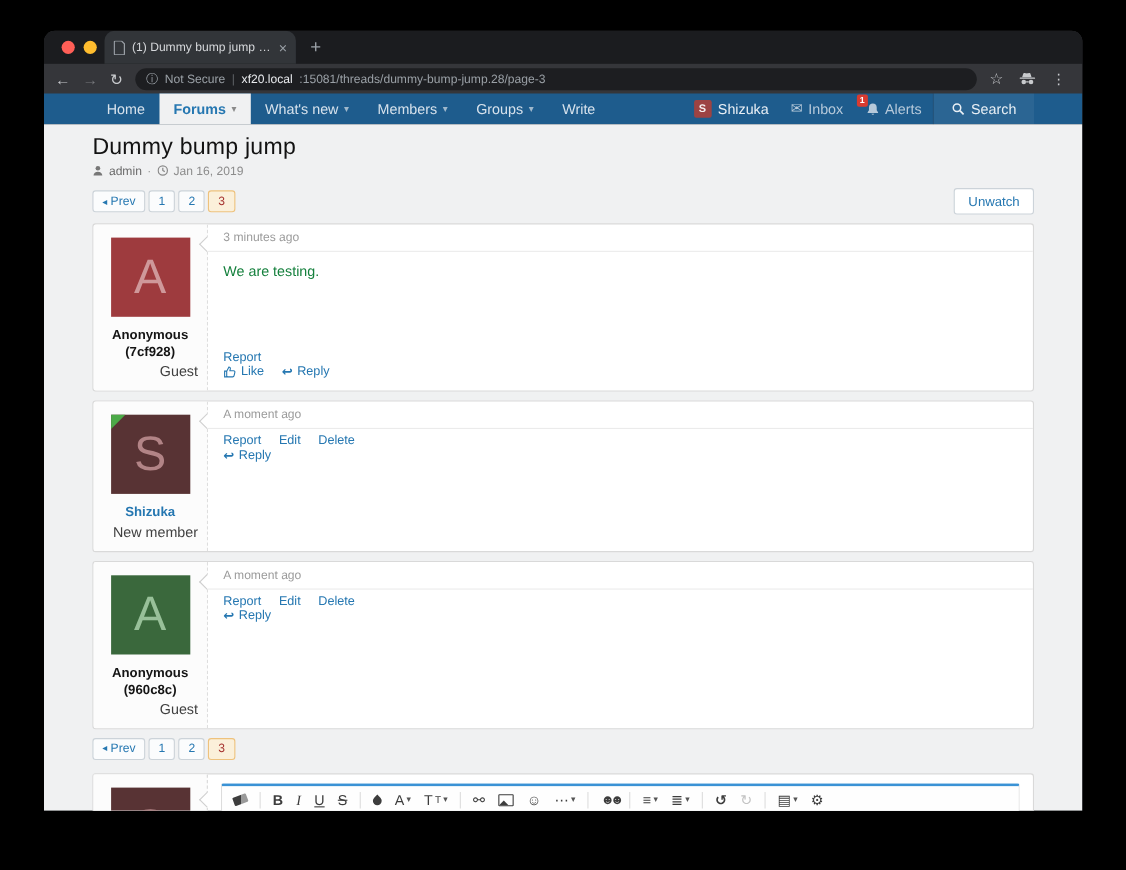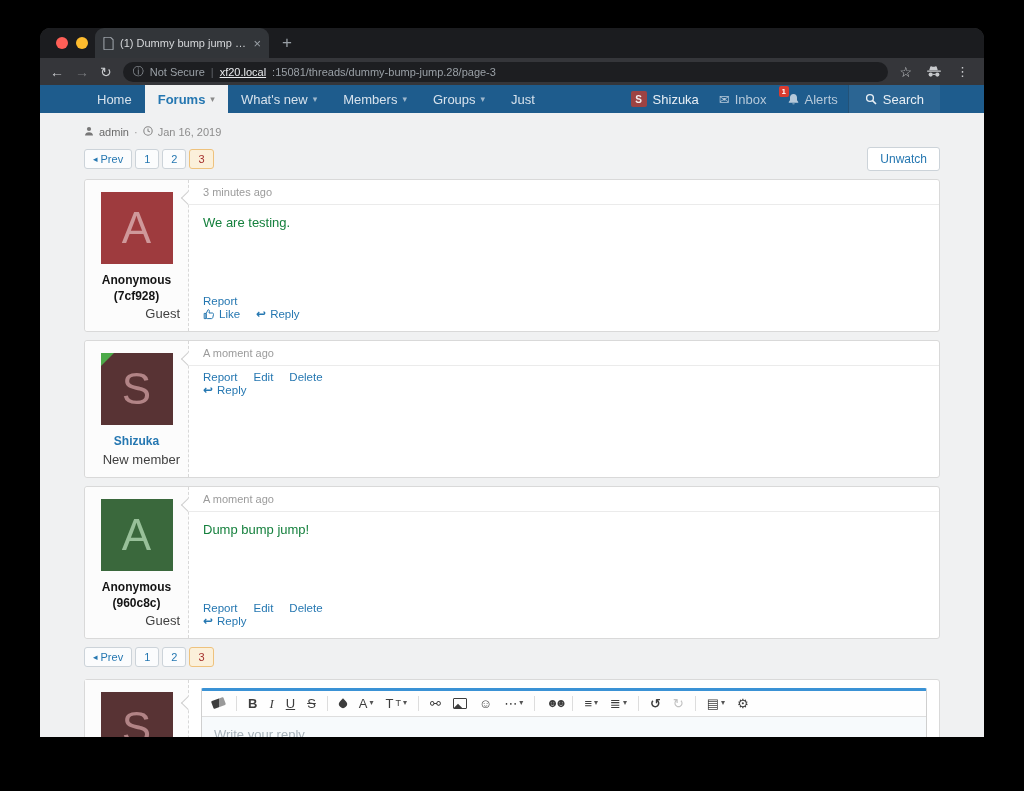--- a/index.html
+++ b/index.html
@@ -25,21 +25,21 @@
 
   
   .chrome-toolbar { height:27px; background:#35363a; display:flex; align-items:center; padding:0 10px; gap:11px; }
   .nav-arrow { font-size:14px; color:#c8cacd; line-height:1; }
   .nav-arrow.disabled { color:#77797d; }
   .url-pill { flex:1; height:20px; background:#1d1e21; border-radius:10px; display:flex; align-items:center;
     padding:0 10px; gap:6px; font-size:11px; overflow:hidden; white-space:nowrap; }
   .info-ico { color:#9aa0a6; font-size:11px; }
   .not-secure { color:#9aa0a6; }
   .url-sep { color:#5f6368; }
-  .url-domain { color:#e8eaed;text-decoration:underline; }
+  .url-domain { color:#e8eaed; }
   .url-path { color:#9aa0a6; }
   .chrome-right { display:flex; align-items:center; gap:14px; padding-right:4px; }
   .star { color:#c8cacd; font-size:14px; }
   .menu-dots { color:#c8cacd; font-size:13px; letter-spacing:1px; }
 
   
   .xf-nav { height:28px; background:#1e5c8d; display:flex; align-items:stretch; font-size:13px;
     padding-left:44px; padding-right:44px; color:#d7e2ec; }
   .xf-nav-left { display:flex; align-items:stretch; flex:1; }
   .nav-item { display:flex; align-items:center; gap:5px; padding:0 13px; cursor:default; }
@@ -192,21 +192,21 @@
           </span>
         <span class="nav-item">
             <span>Members</span>
             <span class="caret">▾</span>
           </span>
         <span class="nav-item">
             <span>Groups</span>
             <span class="caret">▾</span>
           </span>
         <span class="nav-item">
-            <span>Just</span>
+            <span>Write</span>
           </span>
       </div>
       <div class="xf-nav-right">
         <span class="nav-user">
           <span class="mini-avatar">S</span>
           <span>Shizuka</span>
         </span>
         <span class="nav-link">
           <span>✉</span>
           <span>Inbox</span>
@@ -229,20 +229,21 @@
           </span>
           <span>Search</span>
         </span>
       </div>
     </nav>
 
     <div class="page">
       <div class="container">
 
         <div class="thread-head">
+          <div class="thread-title">Dummy bump jump</div>
           <div class="thread-meta">
             <span>
               <svg width="10" height="10" viewBox="0 0 10 10">
                   <circle cx="5" cy="3" r="2.1" fill="#777"></circle>
                   <path d="M1 9.6c0-2.2 1.8-3.4 4-3.4s4 1.2 4 3.4z" fill="#777"></path>
                 </svg>
             </span>
             <span>admin</span>
             <span class="sep">·</span>
             <span>
@@ -340,21 +341,20 @@
                 <span>A</span>
               </div>
             <div class="post-author">Anonymous (960c8c)</div>
             <div class="user-title">Guest</div>
           </div>
           <div class="post-main">
             <span class="beak"></span>
             <div class="post-header">
               <span>A moment ago</span>
             </div>
-            <div class="post-body h3">Dump bump jump!</div>
             <div class="post-footer">
               <div class="foot-left">
                 <span class="foot-link">Report</span>
                 <span class="foot-link">Edit</span>
                 <span class="foot-link">Delete</span>
               </div>
               <div class="foot-right">
                 <span class="foot-link">
                   <span class="reply-glyph">↩</span>
                   <span>Reply</span>

